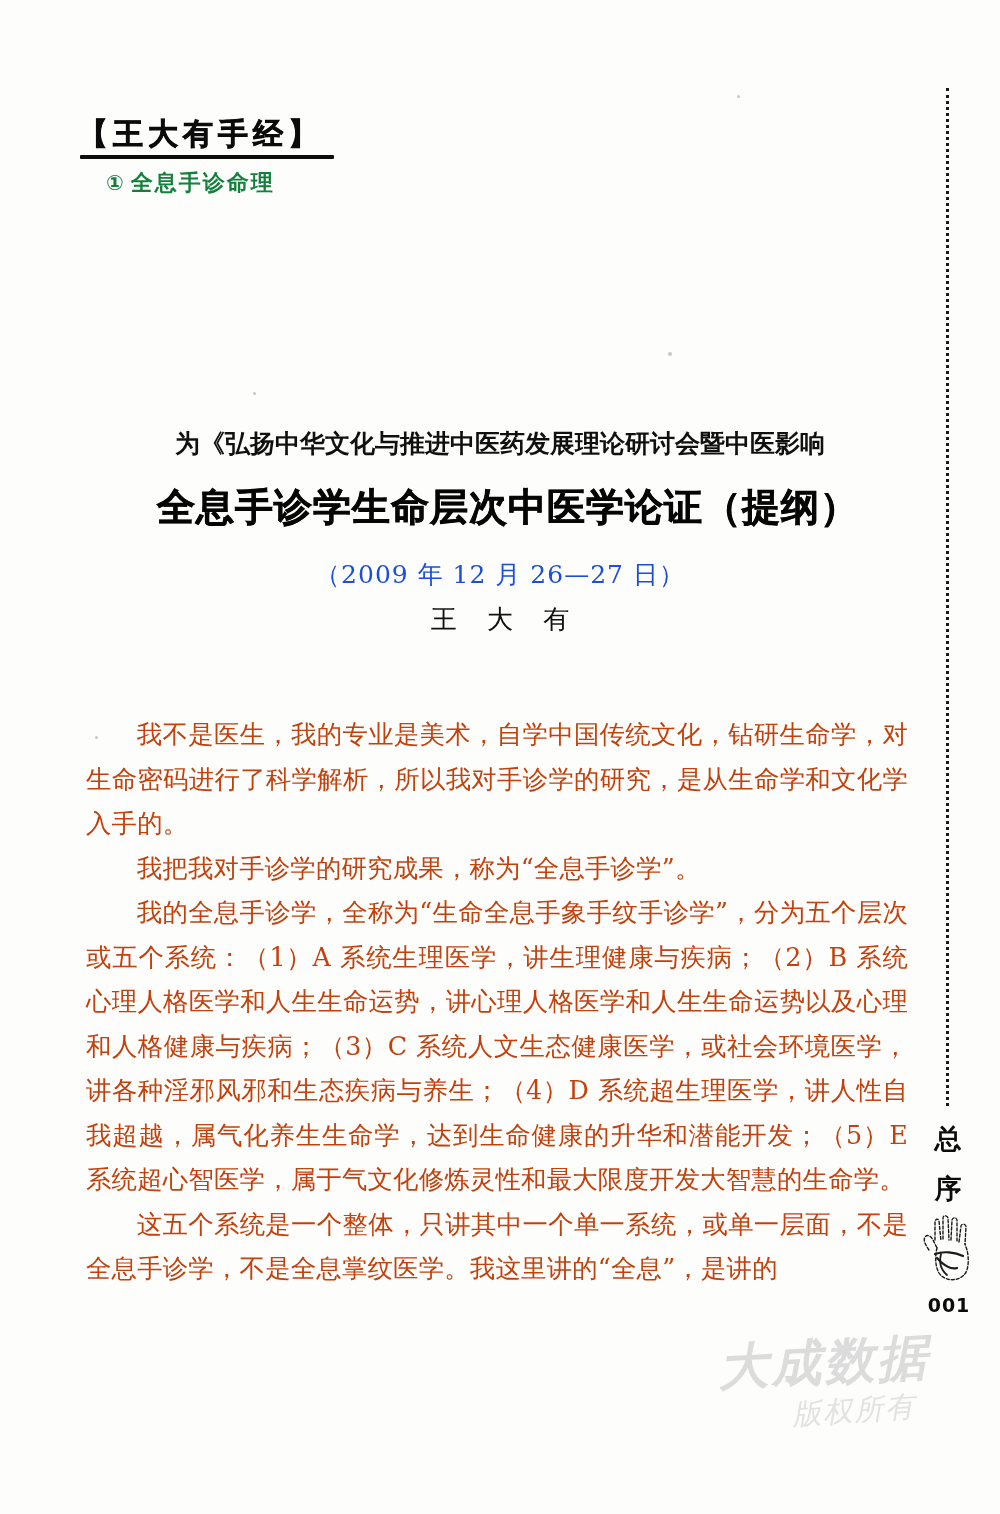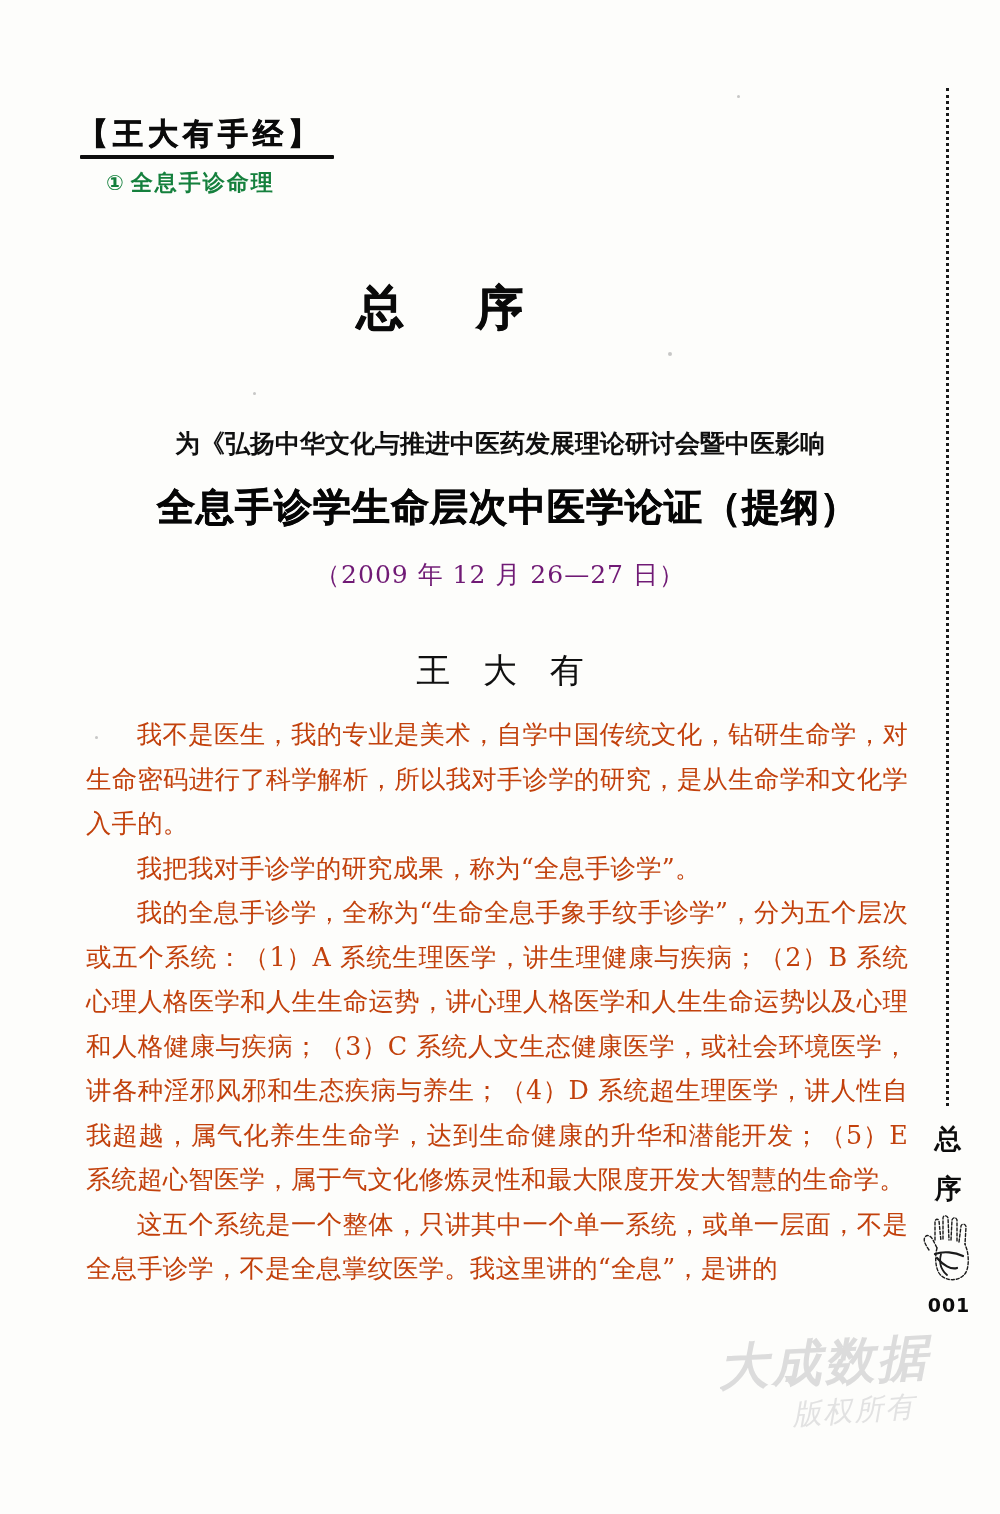--- a/index.html
+++ b/index.html
@@ -107,34 +107,33 @@
   }
   .doc-date {
     position: absolute;
     left: 0;
     top: 558px;
     width: 1000px;
     text-align: center;
     font-family: "DejaVu Serif", "Liberation Serif", serif;
     font-size: 25px;
     letter-spacing: 1px;
-    color: #701a75;
+    color: #1d4ed8;
   }
   .doc-author {
     position: absolute;
     left: 0;
     top: 602px;
     width: 1000px;
     text-align: center;
     font-family: "DejaVu Serif", "Liberation Serif", serif;
-    font-size: 34px;
+    font-size: 26px;
     letter-spacing: 11px;
     text-indent: 11px;
     color: #101010;
-    margin-top: 46px;
   }
 
   
   .body-copy {
     position: absolute;
     left: 86px;
     top: 712px;
     width: 822px;
     font-family: "DejaVu Serif", "Liberation Serif", serif;
     font-size: 25.4px;
@@ -239,21 +238,20 @@
 <div class="page">
 
   <div class="header-block">
     <div class="book-title-bar">【王大有手经】</div>
     <div class="header-rule"></div>
     <div class="header-sub">
       <span class="circled">①</span><span>全息手诊命理</span>
     </div>
   </div>
 
-  <div class="doc-title">总 序</div>
 
   <div class="doc-subtitle">
     <span>为《弘扬中华文化与推进中医药发展理论研讨会暨中医影响</span>
   </div>
 
   <div class="paper-title">全息手诊学生命层次中医学论证（提纲）</div>
 
   <div class="doc-date">（2009 年 12 月 26—27 日）</div>
 
   <div class="doc-author">王 大 有</div>

